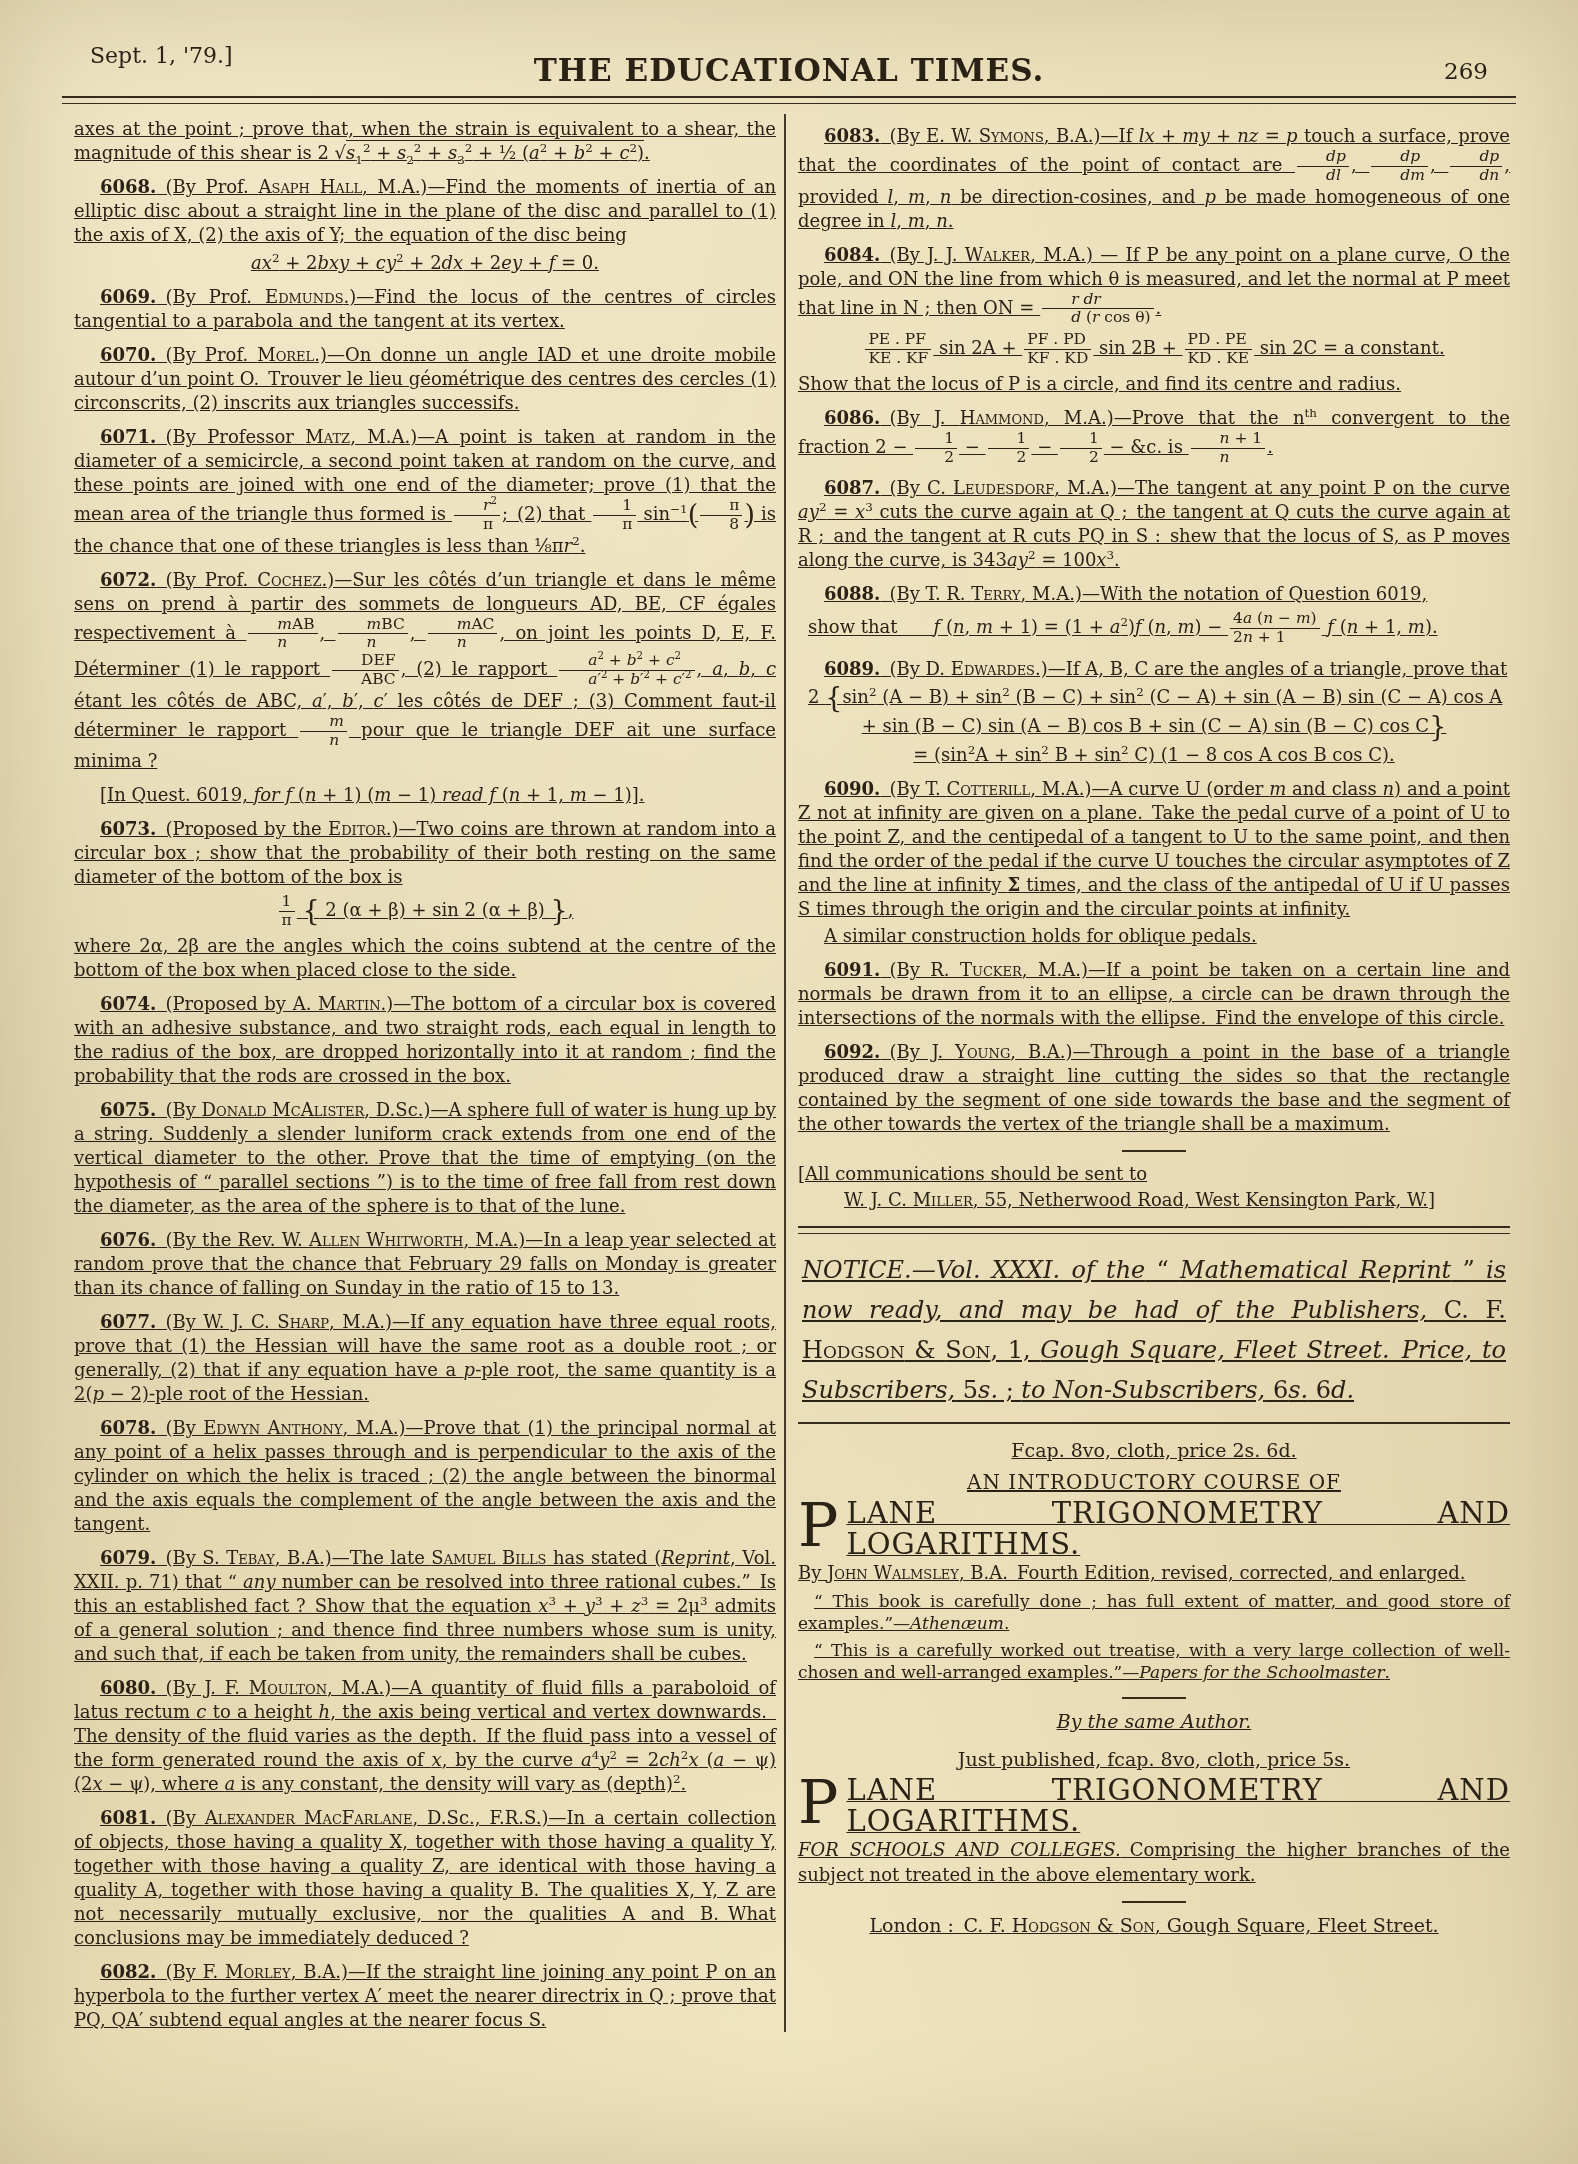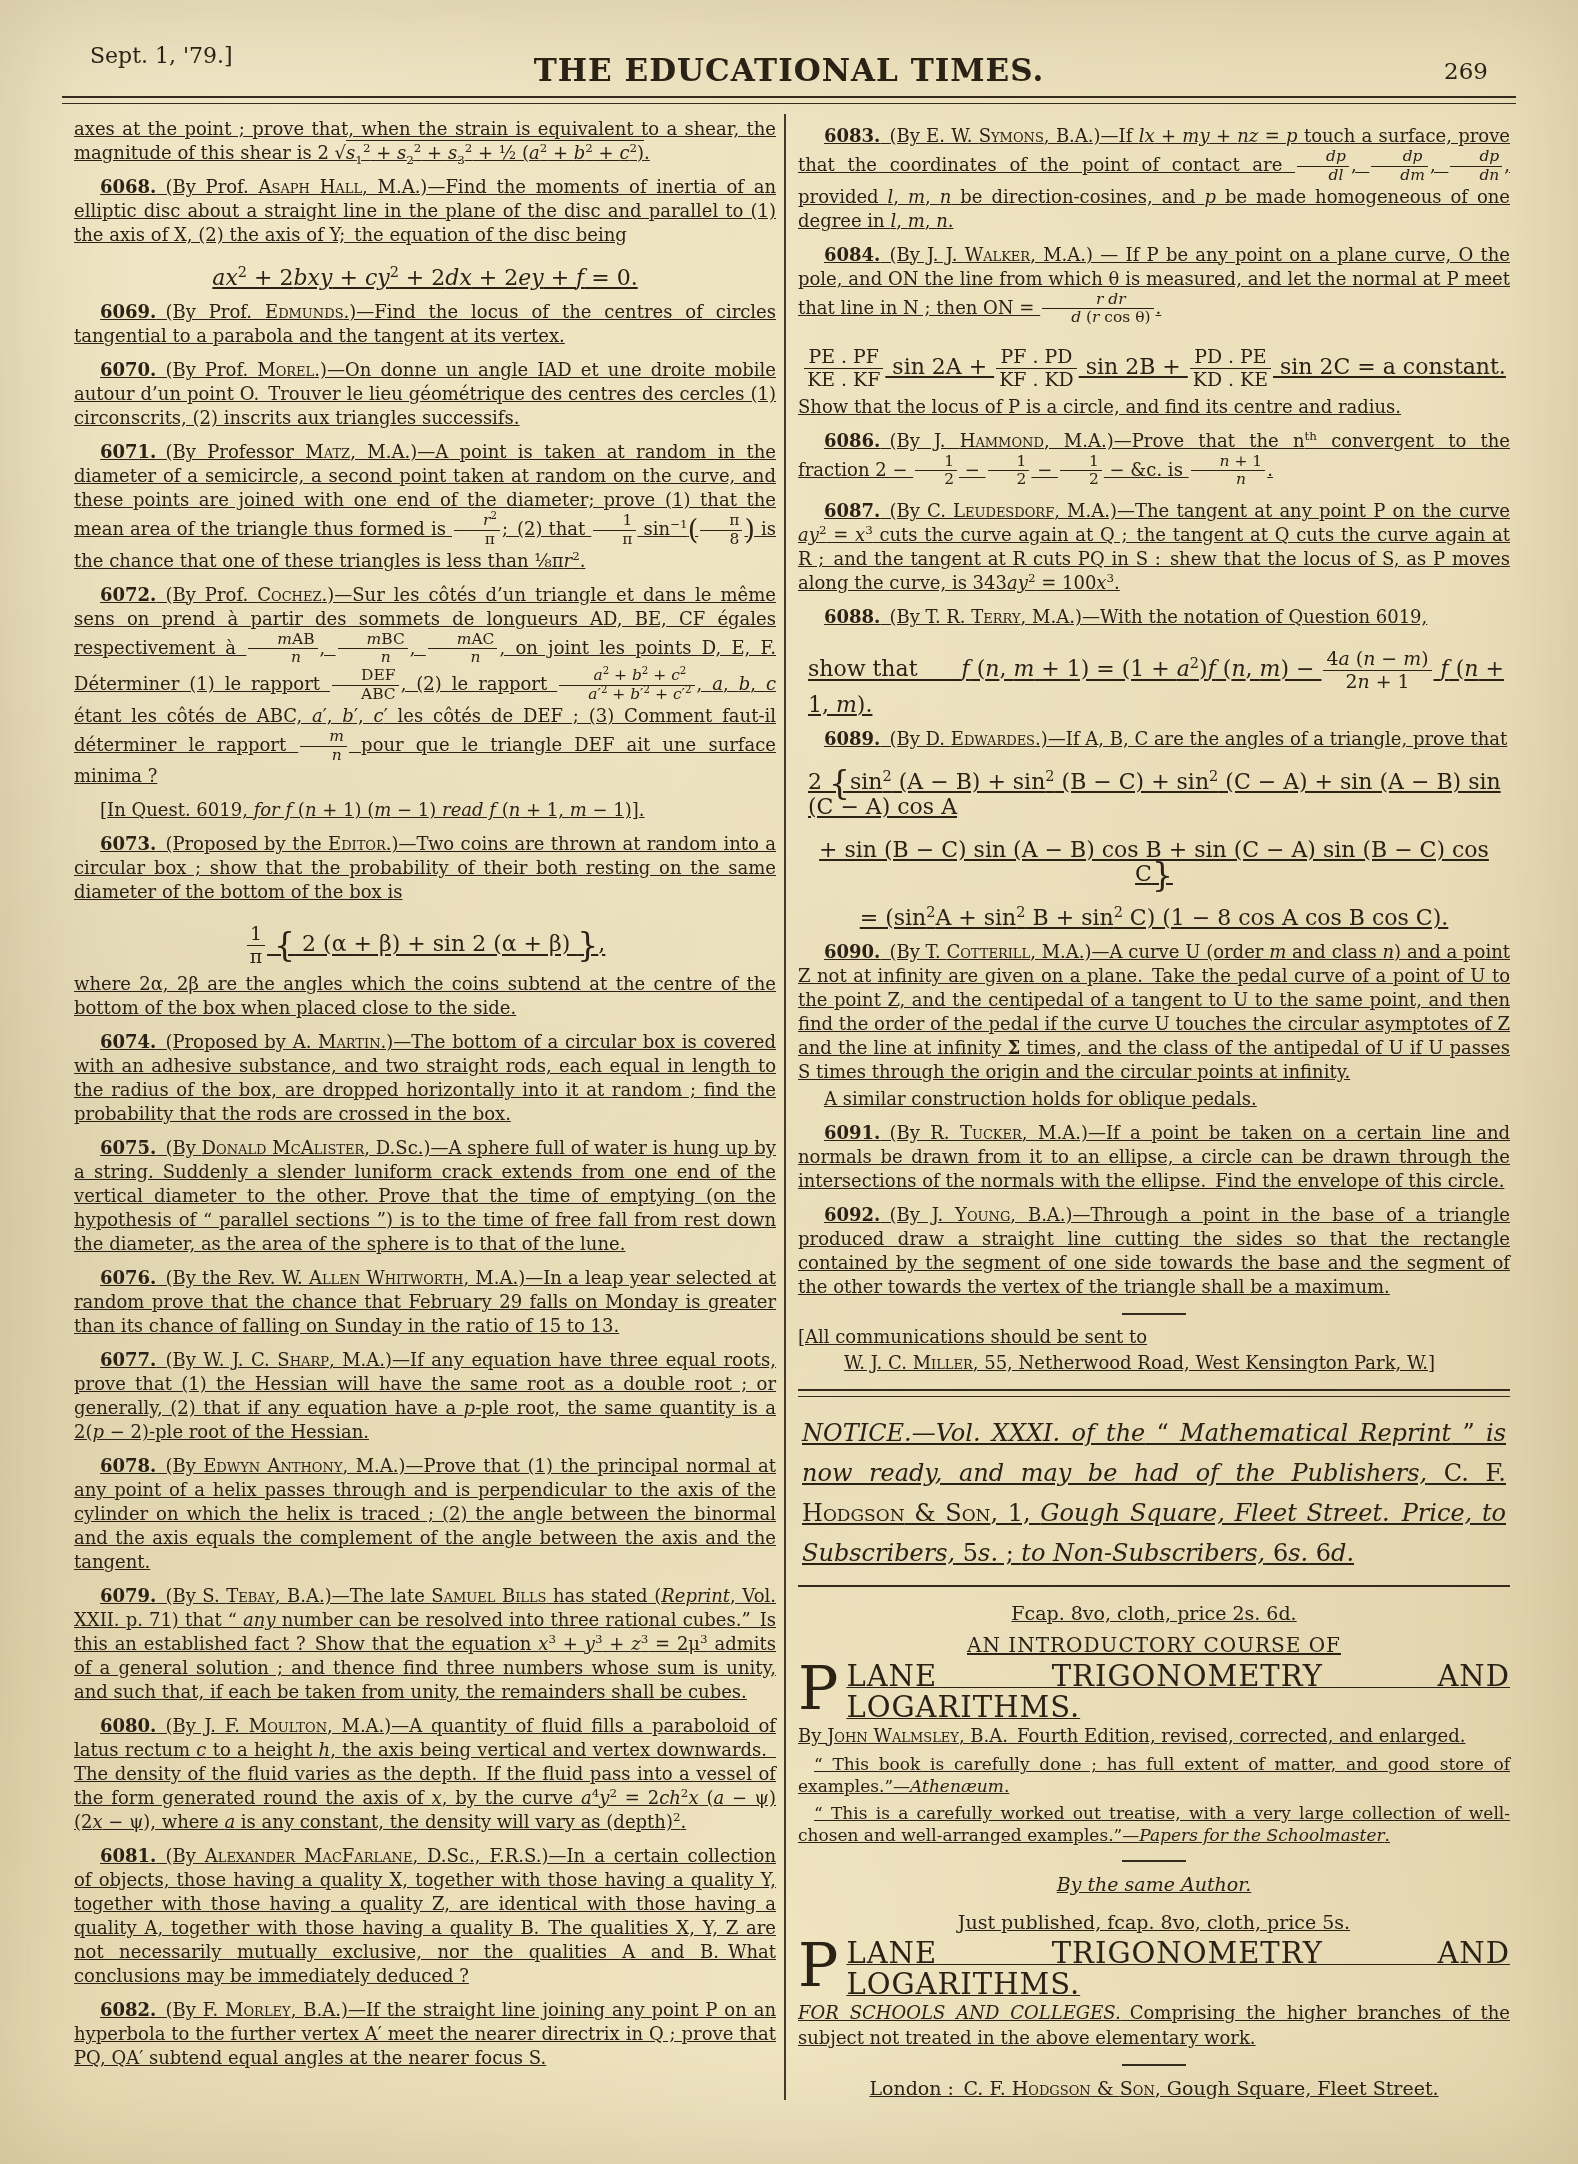--- a/index.html
+++ b/index.html
@@ -39,29 +39,29 @@
   .col.right{width:712px;padding-left:10px;}
   .divider{width:2px;background:#453a28;margin:0 2px;}
   p{margin:0;}
   .para{
     font-size:18px;line-height:24px;text-align:justify;text-indent:26px;margin-top:3px;
   }
   .prob{margin-top:10px;}
   .noindent{text-indent:0;}
   .addr{text-indent:0;padding-left:46px;margin-top:2px;}
   .eq{
-    font-size:22px;line-height:24px;text-align:center;text-indent:0;margin:19px 0 4px;
+    font-size:18px;line-height:24px;text-align:center;text-indent:0;margin:4px 0 4px;
   }
   .eqleft{text-align:left;padding-left:10px;}
   .center{text-align:center;text-indent:0;}
   b{font-weight:bold;}
   .sc{font-variant:small-caps;}
   sup{font-size:66%;line-height:0;}
   sub{font-size:66%;line-height:0;}
-  fr{display:inline-flex;flex-direction:column;vertical-align:middle;text-align:center;font-size:86%;line-height:1.15;margin:0 2px;}
+  fr{display:inline-flex;flex-direction:column;vertical-align:middle;text-align:left;font-size:86%;line-height:1.15;margin:0 2px;}
   fn{display:block;border-bottom:1.4px solid #2b2216;padding:0 3px;}
   fd{display:block;padding:0 3px;}
   .ov{border-top:1.4px solid #2b2216;padding-top:1px;}
   .bigp{font-size:150%;vertical-align:middle;font-weight:normal;}
   .rule-short{width:64px;border-top:2px solid #342b1d;margin:14px auto 10px;}
   .rule-full{border-top:2px solid #342b1d;margin:12px 0 10px;}
   .rule-double{height:5px;border-top:2px solid #342b1d;border-bottom:1px solid #342b1d;margin:14px 0 12px;}
   .notice{
     font-size:24px;line-height:40px;text-align:justify;text-indent:0;margin:16px 4px 6px;
   }

